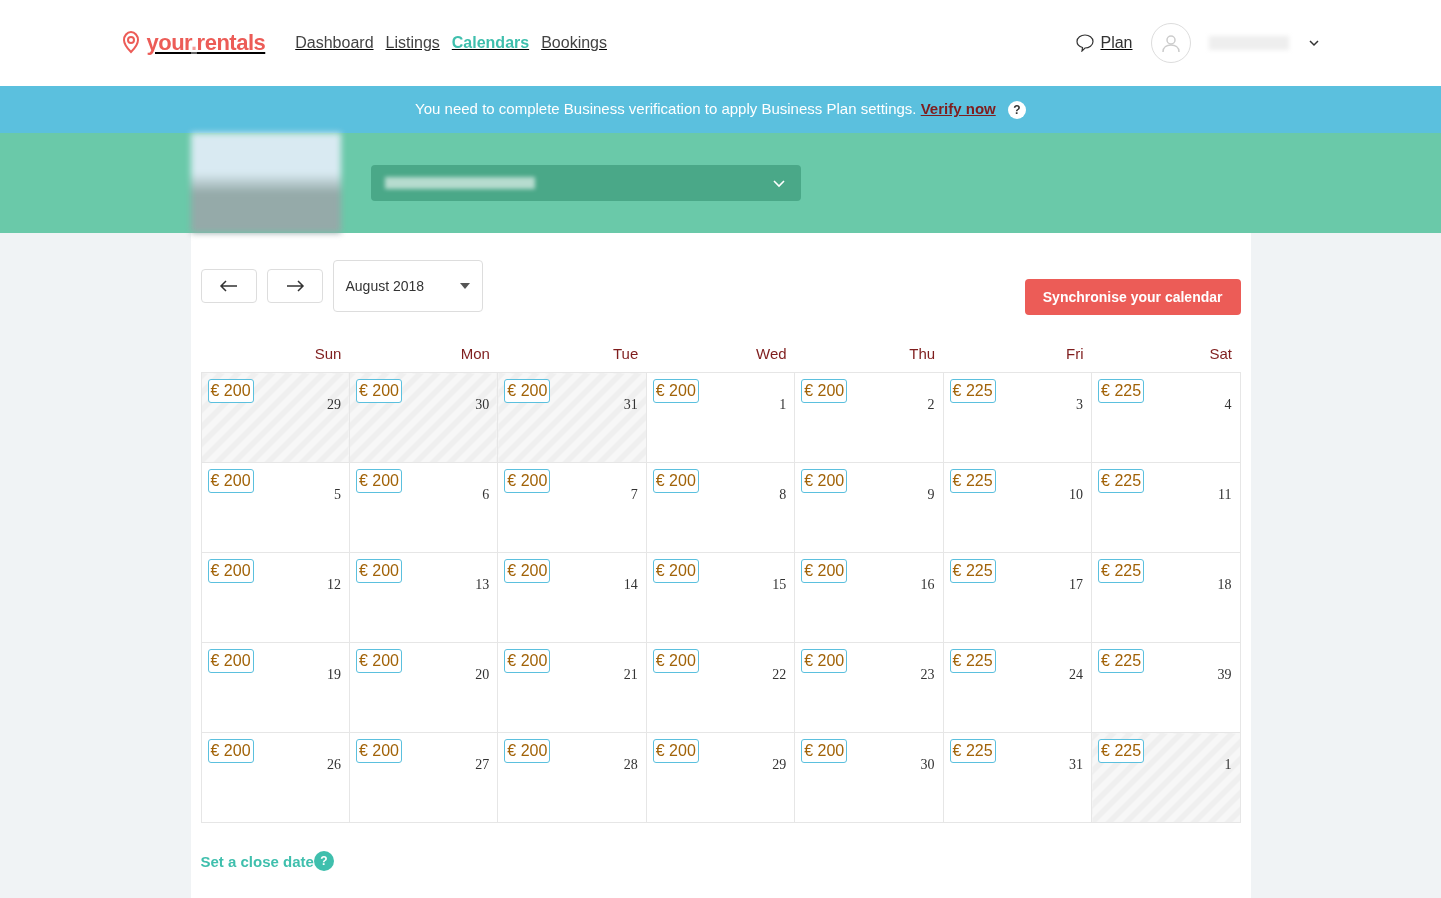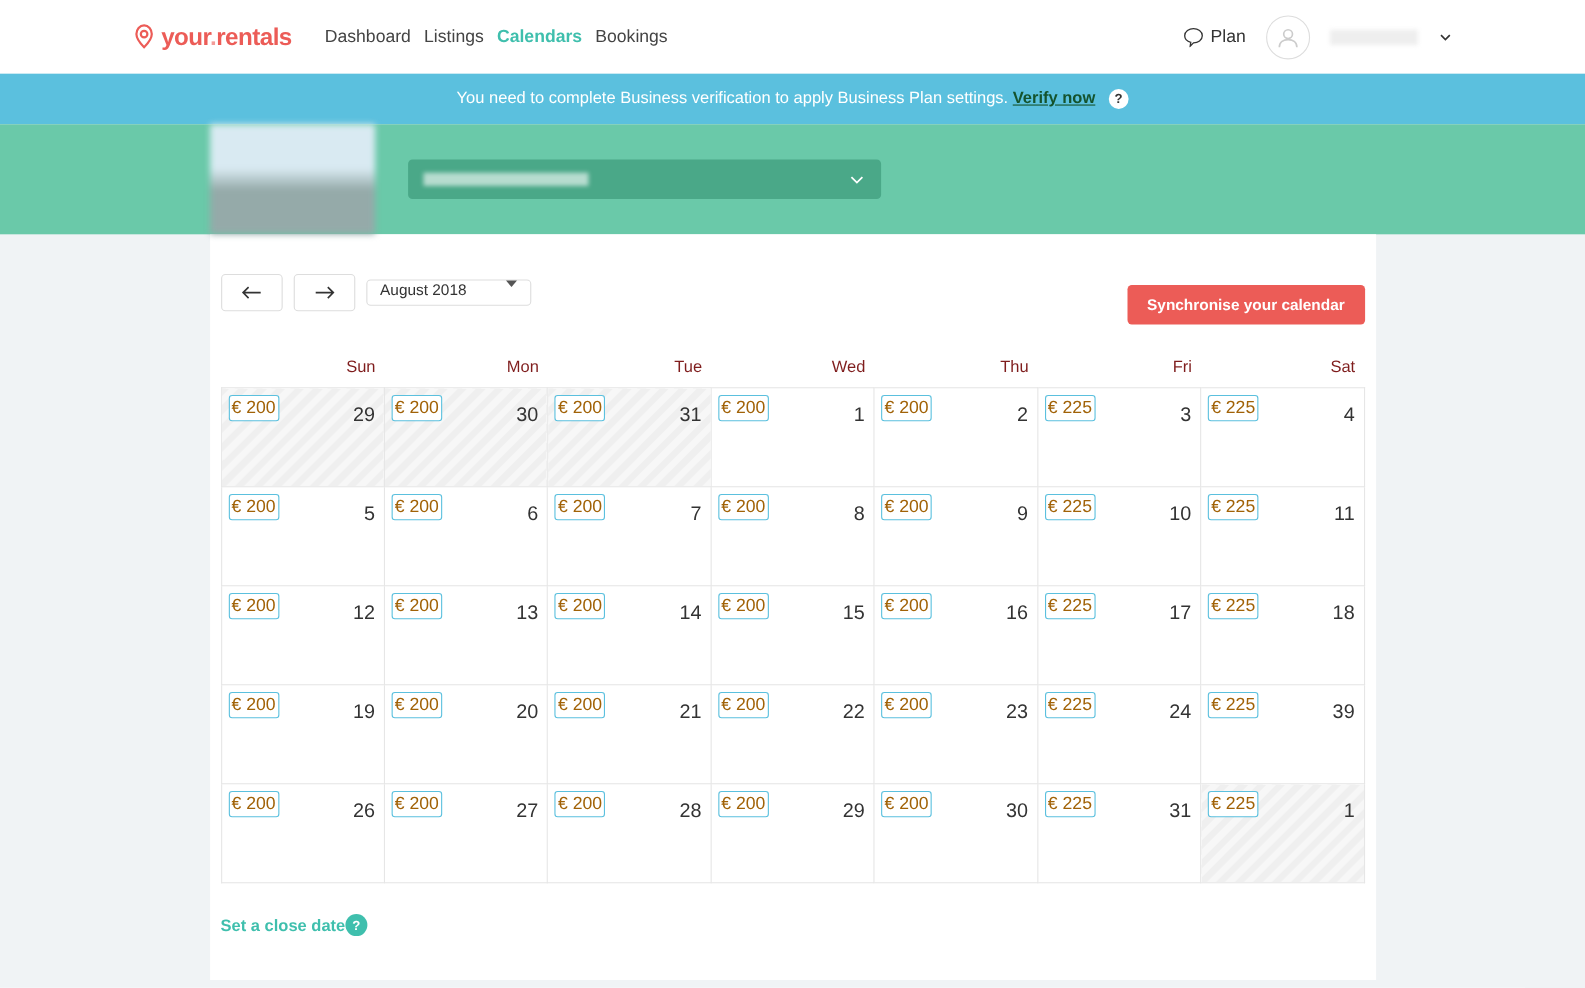--- a/index.html
+++ b/index.html
@@ -1,59 +1,59 @@
 <!DOCTYPE html>
 <html><head>
 <meta charset="utf-8">
 <style>
 * { margin: 0; padding: 0; box-sizing: border-box; }
 body { font-family: -apple-system, BlinkMacSystemFont, "Segoe UI", Helvetica, Arial, sans-serif; background: #f0f3f5; }
 
 
-.header { background: #fff; height: 67px; display: flex; align-items: center; padding: 0 30px; }
+.header { background: #fff; height: 86px; display: flex; align-items: center; padding: 0 30px; text-decoration: underline; }
 .header-inner { width: 100%; max-width: 1200px; margin: 0 auto; display: flex; align-items: center; }
 .logo { display: flex; align-items: center; gap: 6px; margin-right: 30px; }
 .logo-text { color: #ec5c57; font-size: 22px; font-weight: 600; letter-spacing: -0.5px; }
 .logo-text .dot { opacity: 0.6; }
 .nav { display: flex; gap: 12px; flex: 1; }
 .nav-item { color: #444; font-size: 16px; cursor: pointer; text-decoration: none; }
 .nav-item.active { color: #3fbfad; font-weight: 600; }
 .header-right { display: flex; align-items: center; gap: 18px; }
 .help { display: flex; align-items: center; gap: 6px; color: #333; font-size: 16px; cursor: pointer; }
 .avatar { width: 40px; height: 40px; border-radius: 50%; border: 1px solid #ddd; display: flex; align-items: center; justify-content: center; color: #ccc; }
 .user-blur { width: 80px; height: 14px; background: #eee; filter: blur(2px); }
 .chevron { cursor: pointer; color: #444; }
 
 
 .notice { background: #5bc0de; color: #fff; text-align: center; padding: 14px 0; font-size: 15px; }
-.notice a { color: #14532d; text-decoration: underline; font-weight: 600; }
+.notice a { color: #7f1d1d; text-decoration: underline; font-weight: 600; }
 .notice .q { display: inline-flex; width: 18px; height: 18px; background: #fff; color: #333; border-radius: 50%; align-items: center; justify-content: center; font-size: 12px; font-weight: 700; margin-left: 8px; }
 
 
 .prop-banner { background: #6ac9a9; height: 100px; display: flex; }
 .prop-inner { width: 100%; max-width: 1060px; margin: 0 auto; display: flex; align-items: center; gap: 30px; }
 .prop-img { width: 150px; height: 100px; background: linear-gradient(180deg, #d9eaf2 40%, #95aaa9 60%); filter: blur(3px); }
 .prop-select { width: 430px; height: 36px; background: #4aa888; border-radius: 4px; display: flex; align-items: center; justify-content: space-between; padding: 0 14px; color: #fff; cursor: pointer; }
 .prop-select-blur { width: 150px; height: 12px; background: rgba(255,255,255,0.6); filter: blur(2px); }
 
 
 .content { max-width: 1060px; margin: 0 auto; background: #fff; padding: 24px 0 40px; }
 .toolbar { display: flex; align-items: center; padding: 0 10px 20px; gap: 10px; }
 .nav-btn { width: 56px; height: 34px; border: 1px solid #ddd; background: #fff; border-radius: 4px; display: flex; align-items: center; justify-content: center; cursor: pointer; font-size: 18px; color: #333; }
-.month-select { height: 24px; border: 1px solid #ddd; border-radius: 4px; padding: 0 34px 0 12px; background: #fff; display: flex; position: relative; font-size: 14px; color: #333; cursor: pointer; min-width: 150px; }
+.month-select { height: 52px; border: 1px solid #ddd; border-radius: 4px; padding: 0 34px 0 12px; background: #fff; display: flex; align-items: center; position: relative; font-size: 14px; color: #333; cursor: pointer; min-width: 150px; }
 .month-select::after { content: ""; position: absolute; right: 12px; width: 0; height: 0; border-left: 5px solid transparent; border-right: 5px solid transparent; border-top: 6px solid #555; }
 .spacer { flex: 1; }
 .sync-btn { background: #ec5c57; color: #fff; font-weight: 700; padding: 10px 18px; border-radius: 4px; border: none; cursor: pointer; font-size: 14px; margin-top: 22px; }
 
 
 .calendar { border-collapse: collapse; width: calc(100% - 20px); margin: 0 10px; font-size: 13px; }
 .calendar th { text-align: right; padding: 10px 8px; color: #7f1d1d; font-weight: 400; font-size: 15px; border: none; }
 .calendar td { border: 1px solid #e6e6e6; height: 90px; vertical-align: top; width: 14.28%; position: relative; padding: 6px; cursor: pointer; }
 .calendar td.out { background: repeating-linear-gradient(-45deg, #f7f7f7, #f7f7f7 6px, #efefef 6px, #efefef 12px); }
-.day-num { position: absolute; top: 14px; right: 8px; font-size: 18px; color: #333; }
+.day-num { position: absolute; top: 24px; right: 8px; font-size: 14px; color: #333; font-family: Liberation Serif, serif; }
 .price { display: inline-block; border: 1px solid #5bc0de; color: #a16207; border-radius: 3px; padding: 2px 2px; font-size: 16px; background: #fff; }
 
 
 .footer-link { padding: 28px 10px 0; }
 .close-date { color: #3fbfad; font-weight: 600; font-size: 15px; display: flex; align-items: center; gap: 0; cursor: pointer; }
 .close-date .q2 { width: 20px; height: 20px; background: #3fbfad; color: #fff; border-radius: 50%; display: inline-flex; align-items: center; justify-content: center; font-size: 12px; font-weight: 700; }
 </style>
 </head>
 <body>
 

